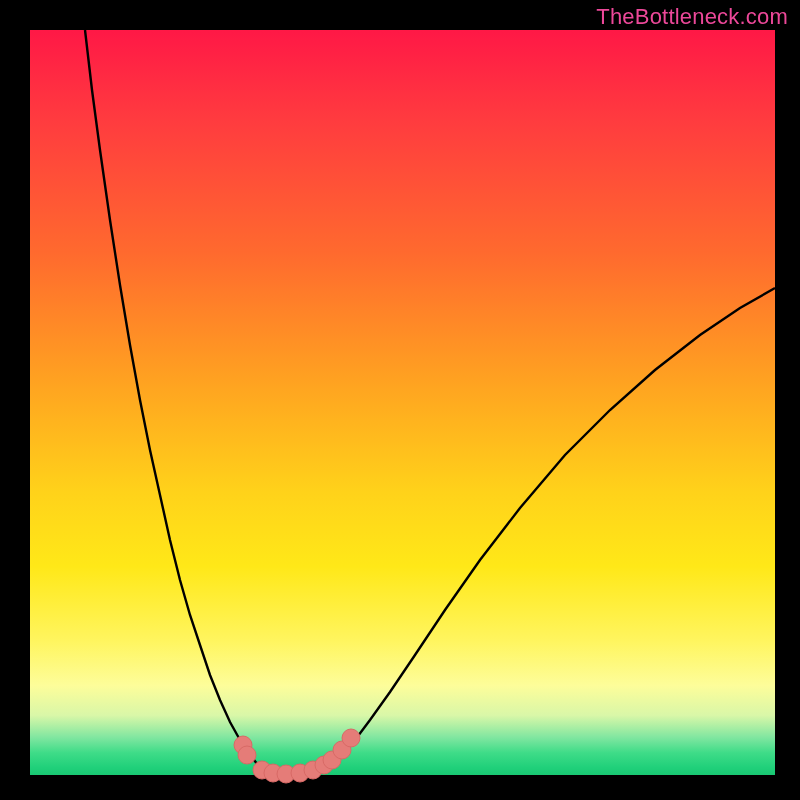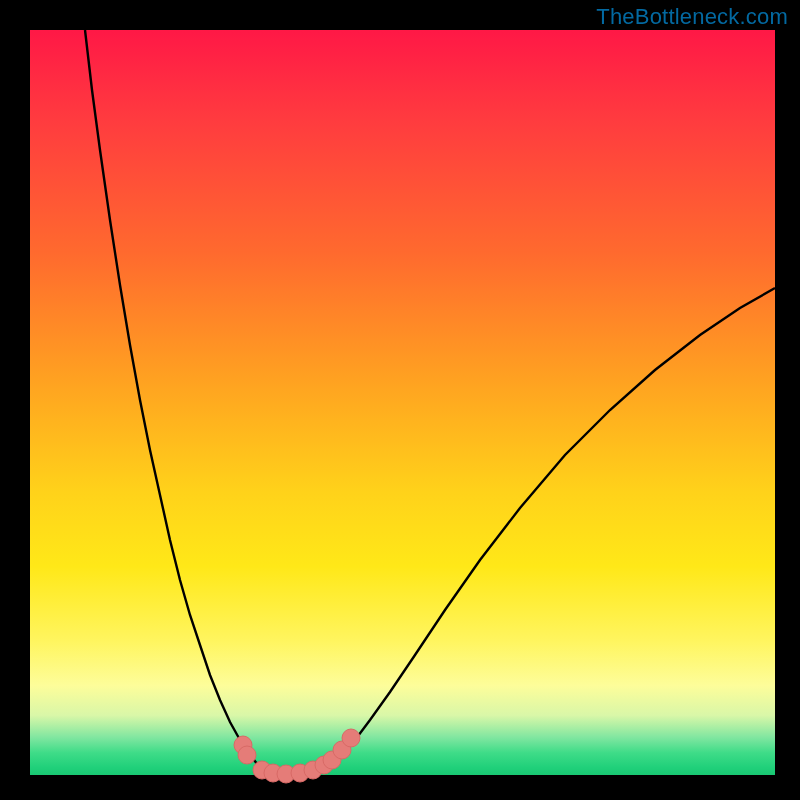--- a/index.html
+++ b/index.html
@@ -40,21 +40,21 @@
       #7fe6a0 95%,
       #3fdc88 97%,
       #20d07a 99%,
       #19c873 100%
     );
   }
   .attrib {
     position: absolute;
     top: 4px;
     right: 12px;
-    color: #0369a1;
+    color: #ec4899;
     font-size: 22px;
     font-weight: 500;
     letter-spacing: 0.2px;
   }
   svg.curve {
     position: absolute;
     left: 0;
     top: 0;
     width: 745px;
     height: 745px;

